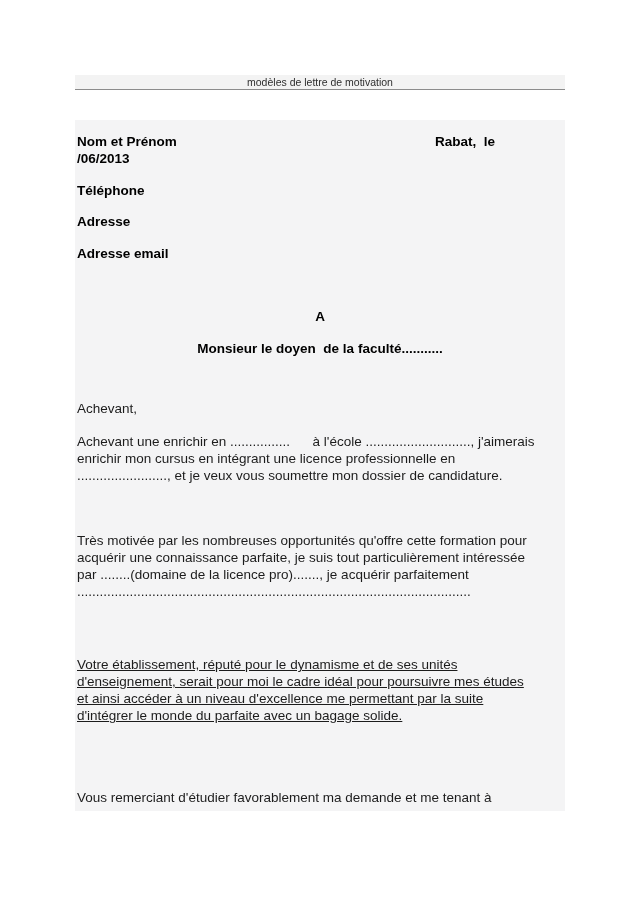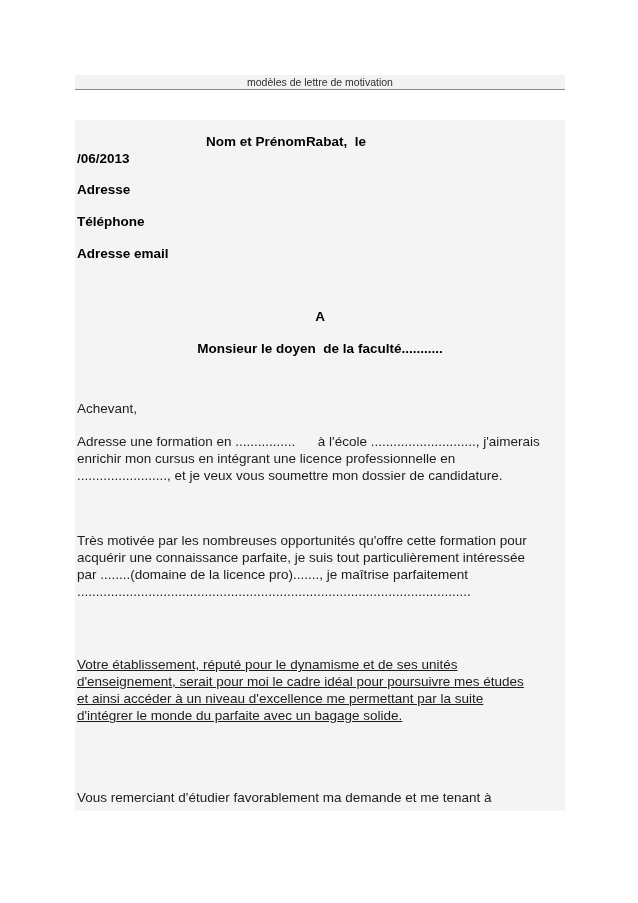--- a/index.html
+++ b/index.html
@@ -24,21 +24,21 @@
     position:absolute;
     left:75px;top:120px;width:490px;
     box-sizing:border-box;
     background:#f4f4f5;
     padding:13px 2px 5px 2px;
     font-size:13.5px;line-height:17px;
   }
   .line{white-space:pre;}
   .bold{font-weight:bold;color:#000;}
   .center{text-align:center;}
-  .name-date-row{display:flex;justify-content:center;}
+  .name-date-row{display:flex;justify-content:space-between;}
   .name-date-row .right{padding-right:68px;}
   .mt-label{margin-top:14px;}
   .mt-label2{margin-top:15px;}
   .mt-a{margin-top:46px;}
   .mt-doyen{margin-top:15px;}
   .mt-salutation{margin-top:43px;}
   .mt-para1{margin-top:16px;}
   .mt-para2{margin-top:48px;}
   .mt-para3{margin-top:56px;text-decoration:underline;}
   .mt-closing{margin-top:65px;}
@@ -51,39 +51,39 @@
   <div class="header-bar">modèles de lettre de motivation</div>
 
   <div class="content-col">
 
     <div class="name-date-row">
       <span class="bold line">Nom et Prénom</span>
       <span class="bold line right">Rabat,  le</span>
     </div>
     <div class="bold line">/06/2013</div>
 
+    <div class="bold line mt-label2">Téléphone</div>
     <div class="bold line mt-label">Adresse</div>
-    <div class="bold line mt-label2">Téléphone</div>
     <div class="bold line mt-label2">Adresse email</div>
 
     <div class="bold line center mt-a">A</div>
     <div class="bold line center mt-doyen">Monsieur le doyen  de la faculté...........</div>
 
     <div class="line mt-salutation">Achevant,</div>
 
     <div class="mt-para1">
-      <div class="line">Adresse une formation en ................      à l'école ............................, j'aimerais</div>
+      <div class="line">Achevant une enrichir en ................      à l'école ............................, j'aimerais</div>
       <div class="line">enrichir mon cursus en intégrant une licence professionnelle en</div>
       <div class="line">........................, et je veux vous soumettre mon dossier de candidature.</div>
     </div>
 
     <div class="mt-para2">
       <div class="line">Très motivée par les nombreuses opportunités qu'offre cette formation pour</div>
       <div class="line">acquérir une connaissance parfaite, je suis tout particulièrement intéressée</div>
-      <div class="line">par ........(domaine de la licence pro)......., je maîtrise parfaitement</div>
+      <div class="line">par ........(domaine de la licence pro)......., je acquérir parfaitement</div>
       <div class="line">.........................................................................................................</div>
     </div>
 
     <div class="mt-para3">
       <div class="line">Votre établissement, réputé pour le dynamisme et de ses unités</div>
       <div class="line">d'enseignement, serait pour moi le cadre idéal pour poursuivre mes études</div>
       <div class="line">et ainsi accéder à un niveau d'excellence me permettant par la suite</div>
       <div class="line">d'intégrer le monde du parfaite avec un bagage solide.</div>
     </div>
 

